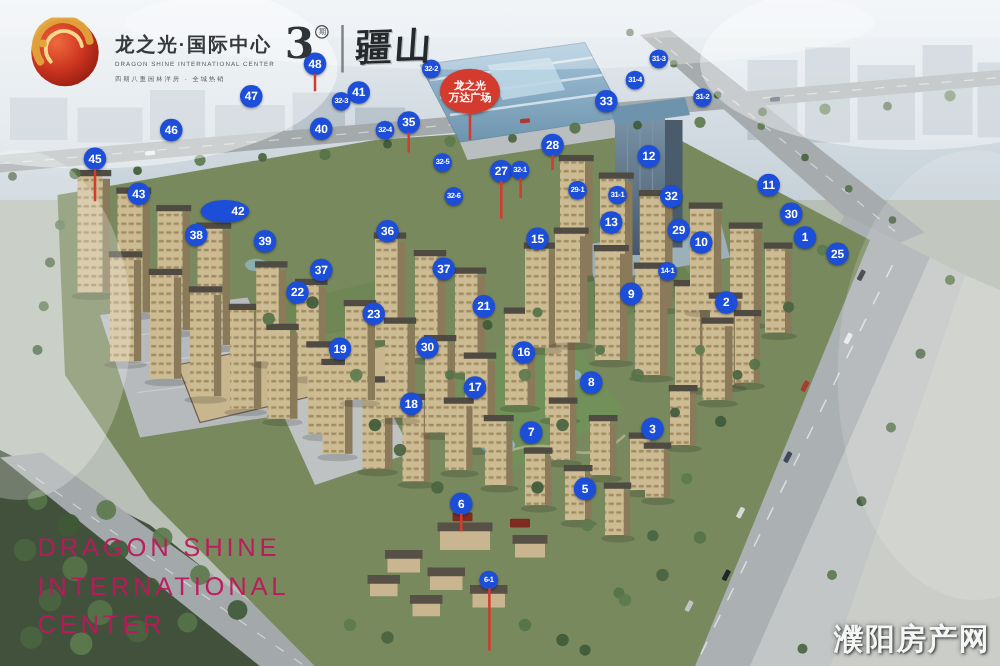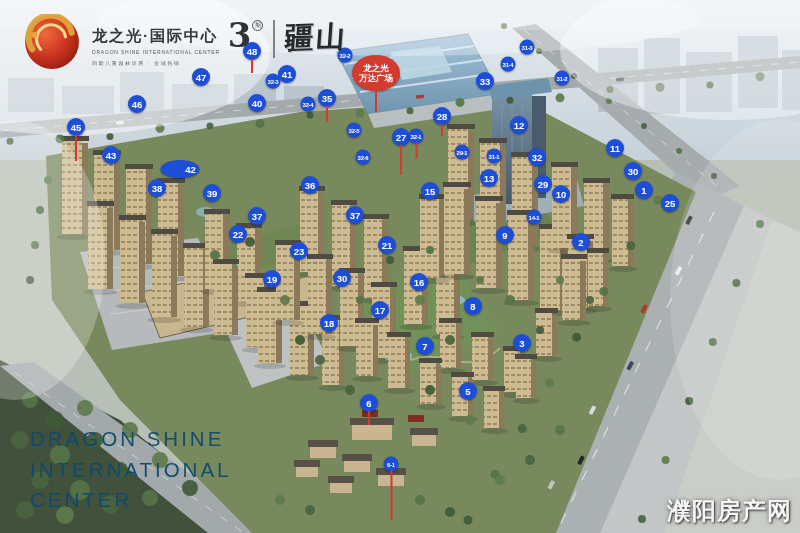--- a/index.html
+++ b/index.html
@@ -37,21 +37,21 @@
              color:#2f3438;line-height:1;}
   .phase .pmark{width:9px;height:9px;border:1px solid #4a4f52;border-radius:50%;
              font-size:6px;color:#4a4f52;display:flex;align-items:center;
              justify-content:center;margin:2px 0 0 1px;}
   .logo-div{width:2px;height:38px;background:#5a5f63;opacity:.75;margin:6px 10px 0 10px;}
   .subbrand{font-family:"DejaVu Serif",serif;font-size:29px;font-weight:bold;
             color:#26292c;transform:skewX(-6deg) rotate(-2deg);margin-top:4px;
             letter-spacing:2px;text-shadow:1px 1px 0 rgba(40,40,40,.25);}
 
   
-  .footer-title{position:absolute;left:30px;top:424px;color:#0c4a6e;opacity:.95;
+  .footer-title{position:absolute;left:30px;top:424px;color:#be185d;opacity:.95;
         font-size:20.5px;letter-spacing:3px;line-height:30.5px;z-index:7;}
   .watermark{position:absolute;right:8px;bottom:6px;color:#f4f6f6;font-weight:bold;
         font-size:24px;letter-spacing:1px;z-index:8;
         text-shadow:1px 1px 2px rgba(20,20,20,.75),0 0 4px rgba(40,40,40,.5);}
 </style>
 </head>
 <body>
 
 <div class="stage">
 

